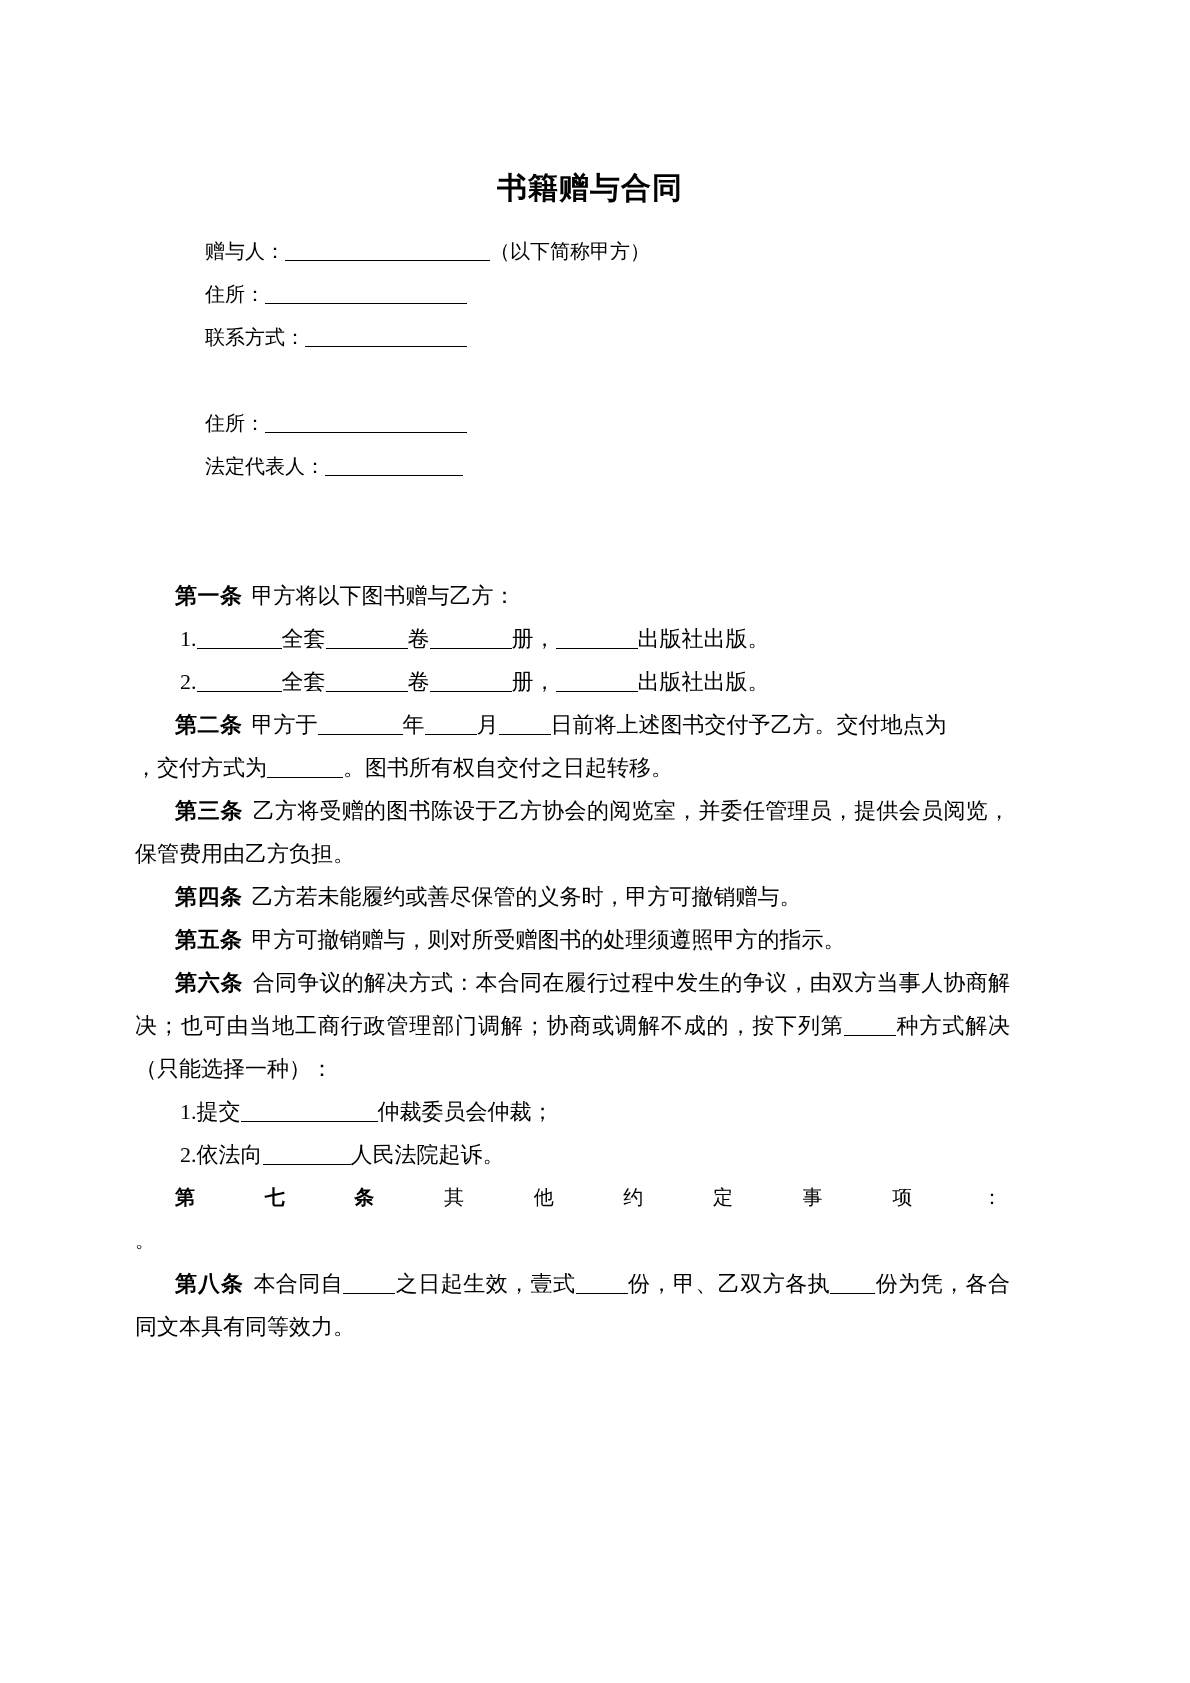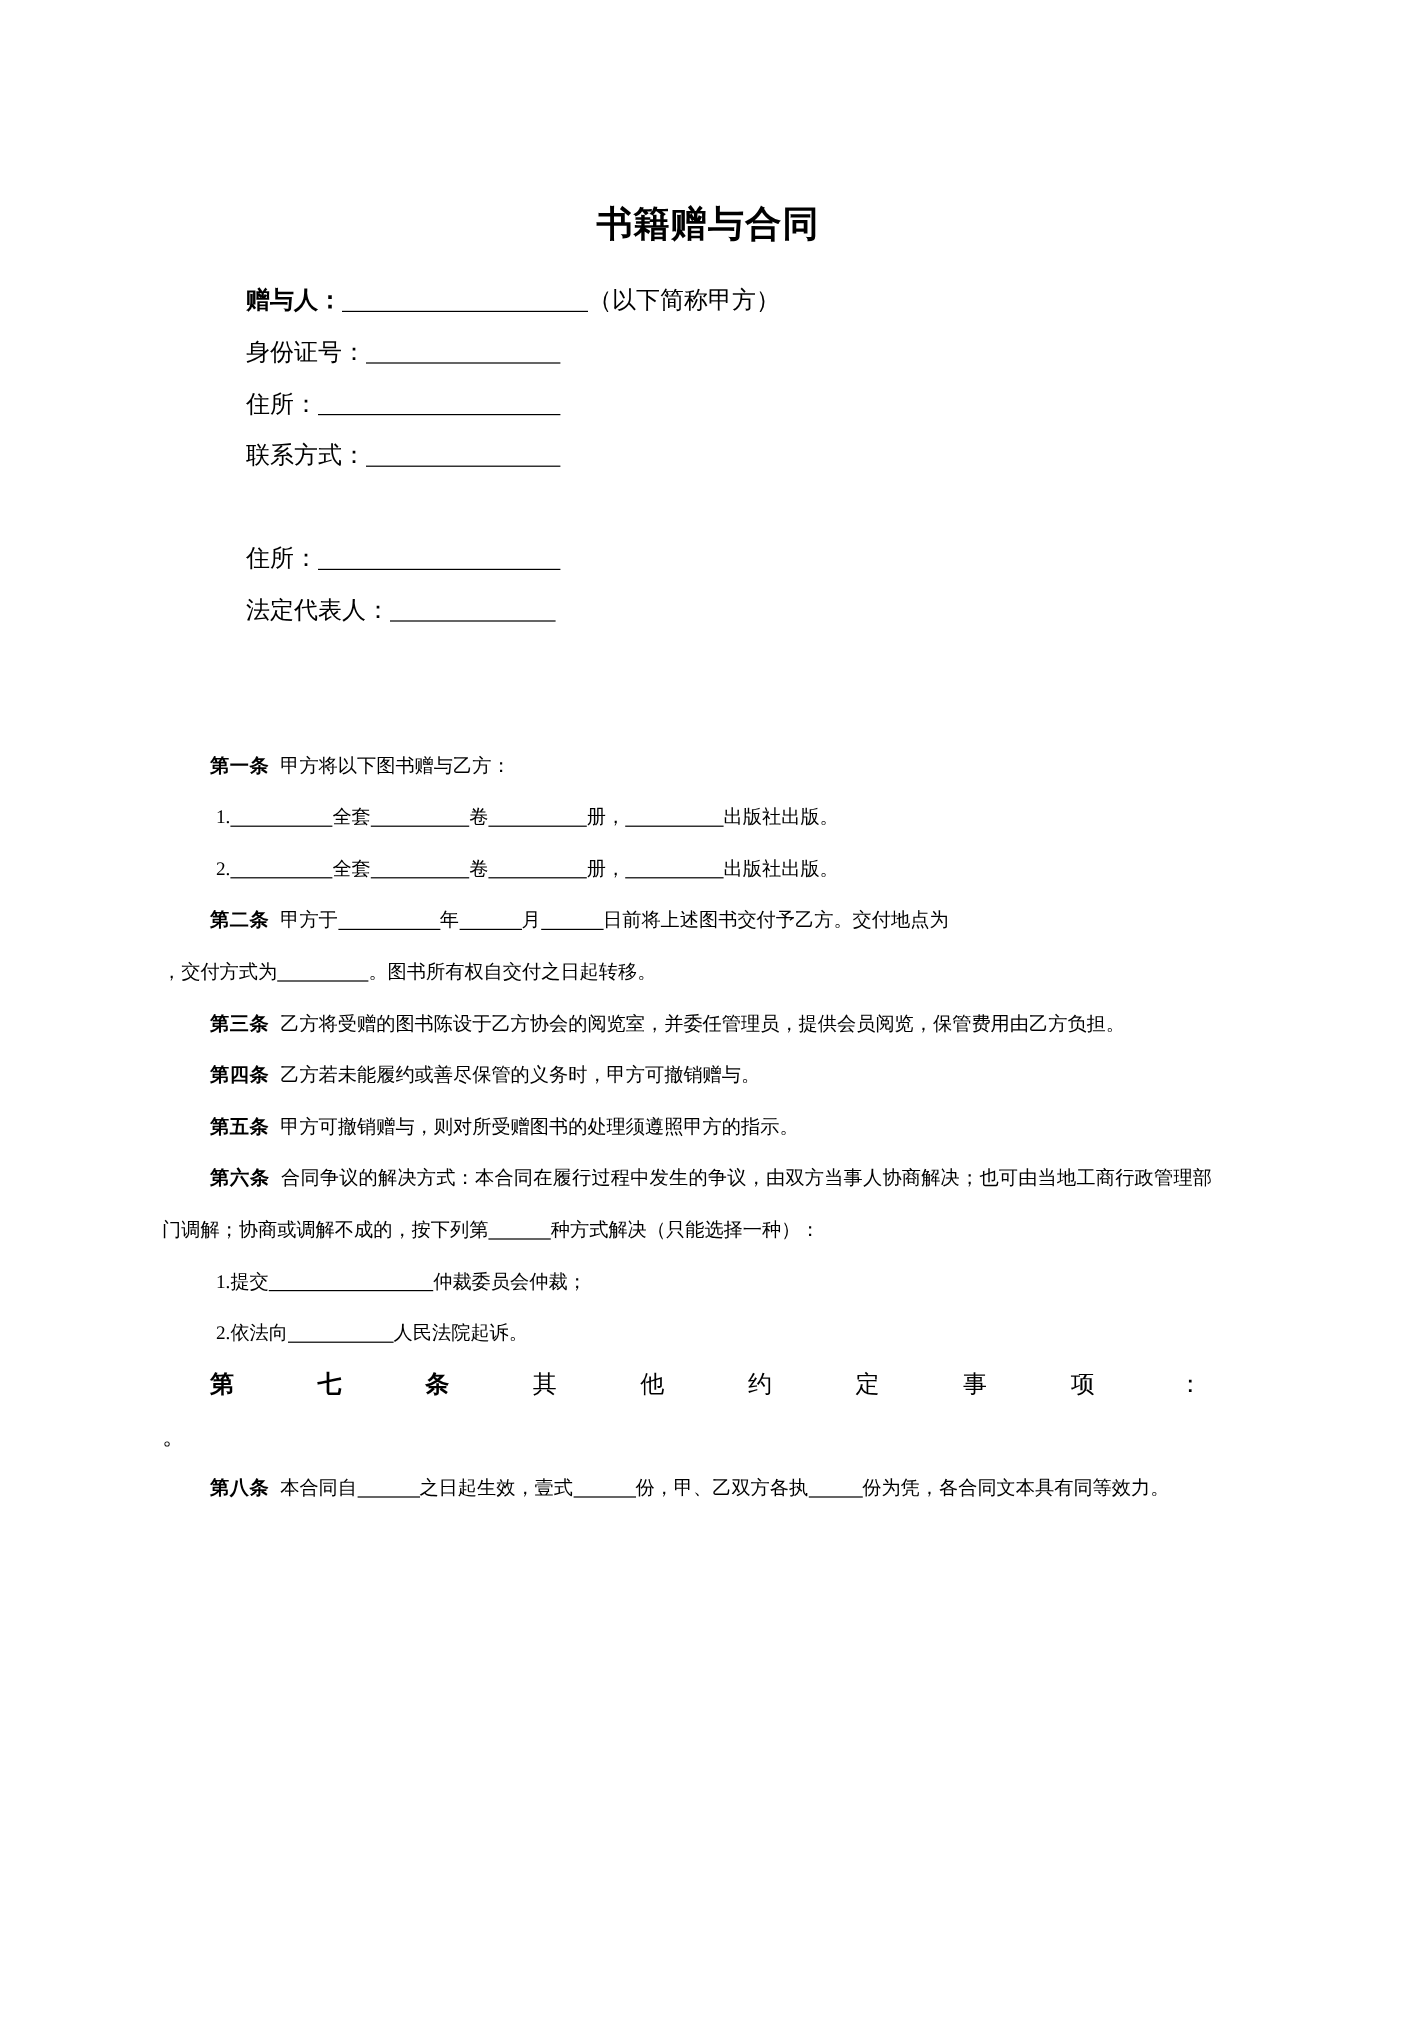--- a/index.html
+++ b/index.html
@@ -41,21 +41,21 @@
     margin-top: 22px;
     padding-left: 205px;
     padding-right: 135px;
   }
   .party-line {
     font-size: 20px;
     line-height: 43px;
     white-space: nowrap;
   }
   .party-line.strong .lbl {
-    font-weight: bold;
+    font-weight: normal;
     font-family: "Liberation Sans", "DejaVu Sans", sans-serif;
   }
   .lbl { }
   .blank {
     display: inline-block;
     border-bottom: 1.6px solid #000;
     vertical-align: -3px;
     height: 17px;
   }
   .suffix { }
@@ -64,21 +64,21 @@
     height: 43px;
   }
 
   
   .body-block {
     padding-left: 135px;
     padding-right: 180px;
   }
   p.para {
     margin: 0;
-    font-size: 16px;
+    font-size: 22px;
     line-height: 43px;
     text-align: justify;
     text-justify: inter-ideograph;
     text-indent: 0;
   }
   p.para.indent {
     text-indent: 40px;
   }
   p.para.indent-sub {
     text-indent: 45px;
@@ -126,23 +126,20 @@
 <div class="page">
 
   <h1 class="doc-title">书籍赠与合同</h1>
 
   <div class="party-block">
 
     <div class="party-line strong">
       <span class="lbl">赠与人：</span><span class="blank" style="width:205px"></span><span class="suffix">（以下简称甲方）</span>
     </div>
 
-    <div class="party-line">
-      <span class="lbl">身份证号：</span><span class="blank" style="width:162px"></span>
-    </div>
 
     <div class="party-line">
       <span class="lbl">住所：</span><span class="blank" style="width:202px"></span>
     </div>
 
     <div class="party-line">
       <span class="lbl">联系方式：</span><span class="blank" style="width:162px"></span>
     </div>
 
     <div class="gap-line"></div>

